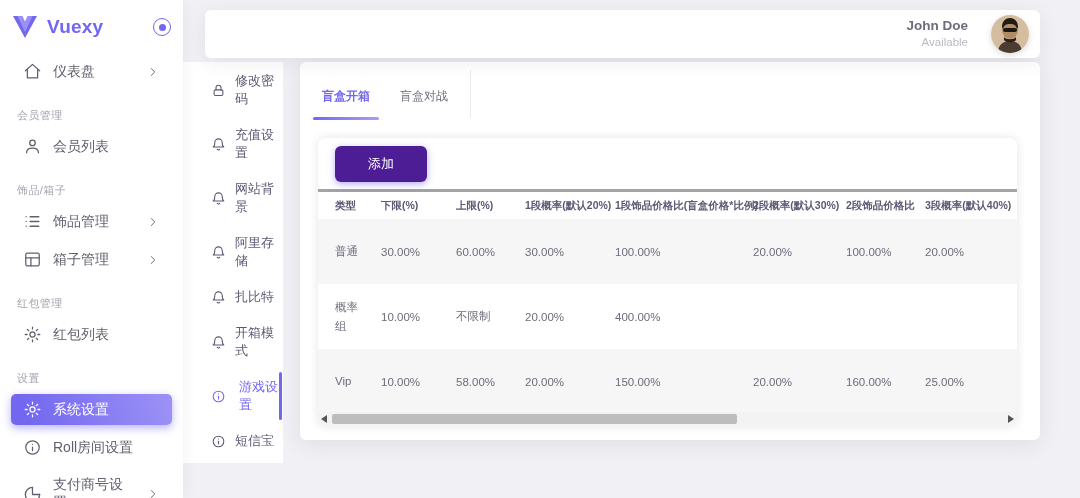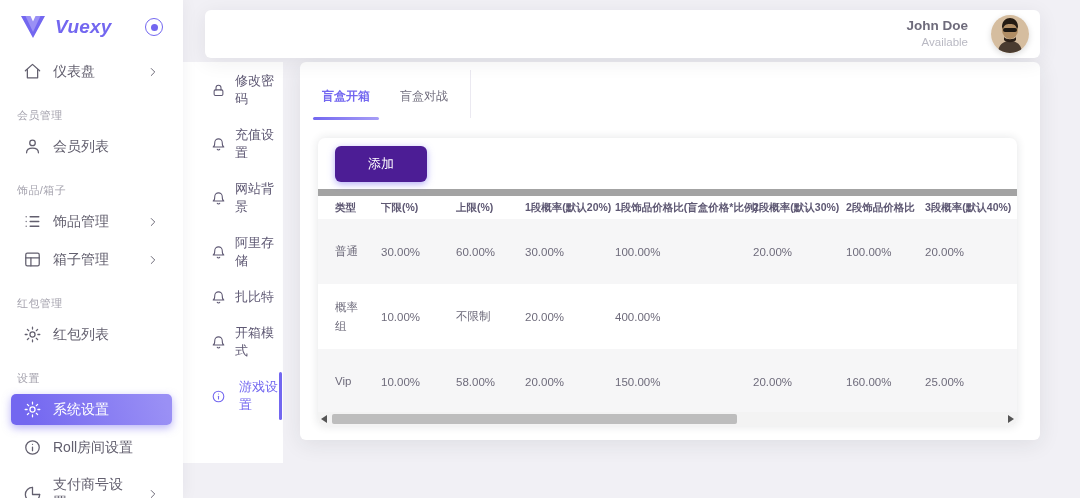--- a/index.html
+++ b/index.html
@@ -7,21 +7,21 @@
   body {
     font-family:"Liberation Sans","DejaVu Sans",sans-serif;
     background:#f1f0f5; overflow:hidden; position:relative;
     color:#625f6e;
   }
   svg { display:block; }
 
   
   .sidebar { position:absolute; left:0; top:0; width:183px; height:498px;
     background:#fff; box-shadow:0 0 16px rgba(34,41,47,.06); z-index:5; }
-  .logo-row { display:flex; align-items:center; height:54px; padding:0 20px; gap:9px;font-style:italic; }
+  .logo-row { display:flex; align-items:center; height:54px; padding:0 12px; gap:9px; }
   .logo-mark { width:26px; height:24px; flex:none; }
   .brand-name { color:#7367f0; font-size:19px; font-weight:bold; letter-spacing:.2px; flex:1; }
   .pin-toggle { width:18px; height:18px; border:1.6px solid #7367f0; border-radius:50%;
     display:flex; align-items:center; justify-content:center; cursor:pointer; }
   .pin-toggle i { width:7px; height:7px; background:#7367f0; border-radius:50%; }
 
   .nav { padding-top:2px; }
   .nav-item { display:flex; align-items:center; gap:11px; margin:0 11px 7px;
     padding:6px 12px; border-radius:5px; color:#625f6e; font-size:14px; cursor:pointer; }
   .nav-item svg { width:19px; height:19px; stroke:currentColor; fill:none;
@@ -67,21 +67,21 @@
   .table-card { position:absolute; left:18px; right:23px; top:76px; bottom:14px;
     border-radius:7px; box-shadow:0 0 10px rgba(34,41,47,.12); overflow:hidden; background:#fff; }
   .toolbar { padding:8px 17px 7px; }
   .add-btn { background:#4c1d95; color:#fff; border:none; border-radius:6px;
     padding:9px 33px; font-size:13px; font-family:inherit; cursor:pointer;
     box-shadow:0 2px 7px rgba(115,103,240,.55); }
 
   .grid-row { display:grid; grid-template-columns:46px 75px 69px 90px 138px 93px 79px 1fr;
     padding-left:17px; align-items:center; }
   .thead { height:30px; font-size:10.5px; font-weight:bold; color:#5e5873;
-    border-top:7px solid #a3a3a3; }
+    border-top:3px solid #a3a3a3; }
   .thead span { white-space:nowrap; }
   .trow { height:65px; font-size:11.5px; color:#6e6b7b; }
   .trow.stripe { background:#f6f6f7; }
   .type-cell { display:inline-block; width:24px; line-height:1.6; }
 
   .hscroll { position:absolute; left:0; right:0; bottom:0; height:14px; background:#f3f3f3;
     display:flex; align-items:center; cursor:pointer; }
   .hs-arrow { width:12px; height:14px; display:flex; align-items:center; justify-content:center; flex:none; }
   .tri-left { width:0; height:0; border-style:solid; border-width:4px 6px 4px 0; border-color:transparent #555 transparent transparent; }
   .tri-right { width:0; height:0; border-style:solid; border-width:4px 0 4px 6px; border-color:transparent transparent transparent #555; }
@@ -300,20 +300,30 @@
     <span>
         <svg viewBox="0 0 24 24" width="15" height="15">
           <circle cx="12" cy="12" r="8.5"></circle>
           <line x1="12" y1="8" x2="12.01" y2="8"></line>
           <line x1="12" y1="11.5" x2="12" y2="16"></line>
         </svg>
       </span>
     <span>游戏设置</span>
     <span class="active-bar"></span>
   </div>
+  <div class="sm-item">
+    <span>
+        <svg viewBox="0 0 24 24" width="15" height="15">
+          <circle cx="12" cy="12" r="8.5"></circle>
+          <line x1="12" y1="8" x2="12.01" y2="8"></line>
+          <line x1="12" y1="11.5" x2="12" y2="16"></line>
+        </svg>
+      </span>
+    <span>短信宝</span>
+  </div>
 </nav>
 
 <section class="content-card">
   <div class="tabs">
     <div class="tab active">盲盒开箱</div>
     <div class="tab">盲盒对战</div>
     <div class="tab-divider"></div>
   </div>
 
   <div class="table-card">

